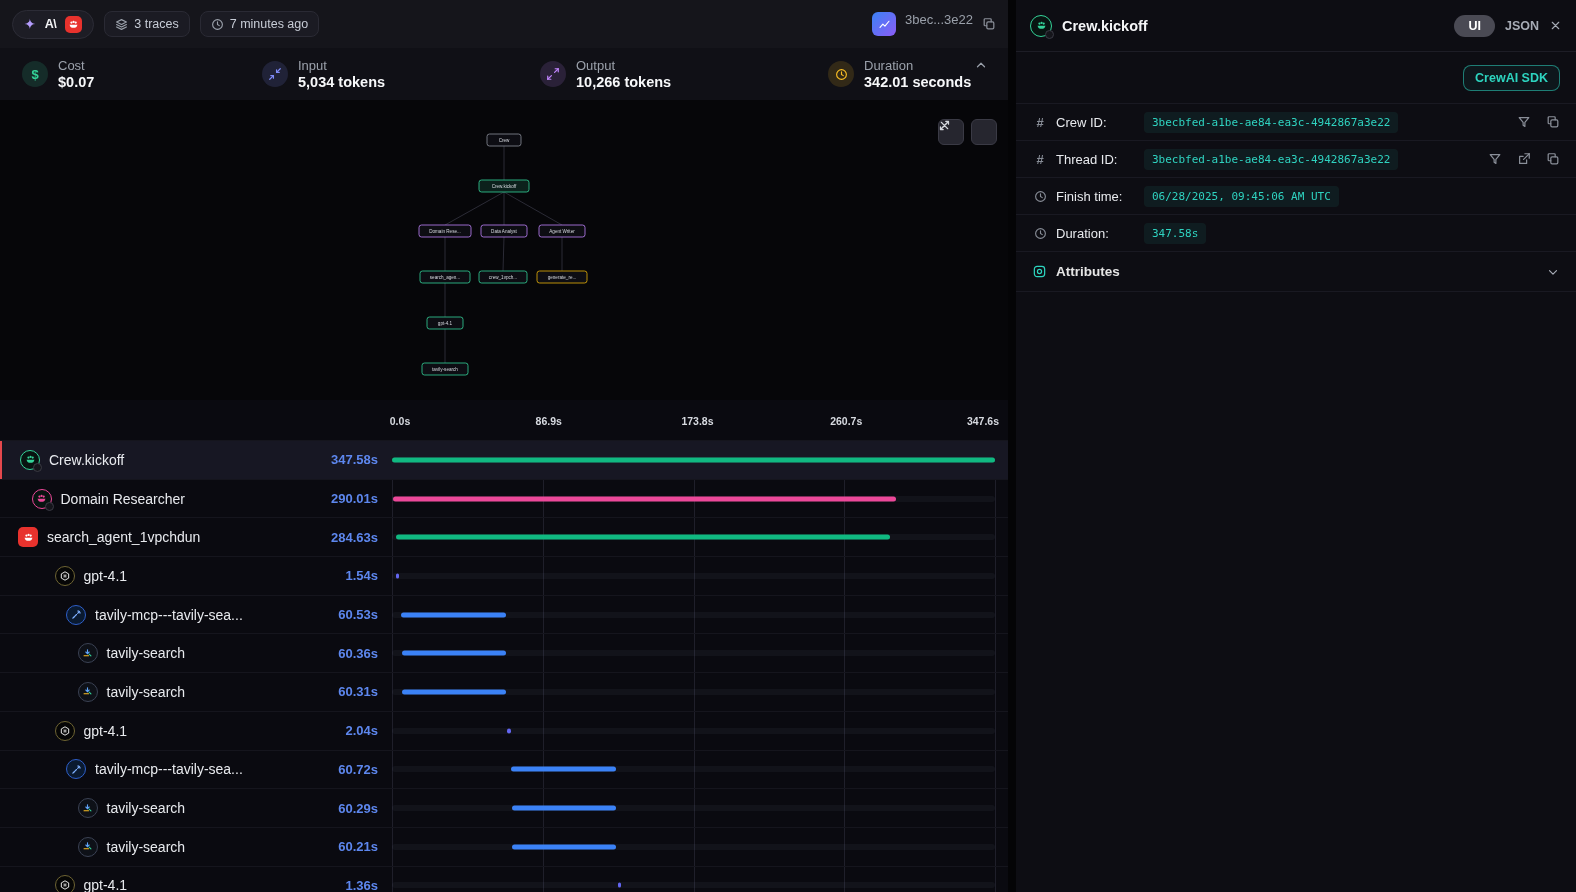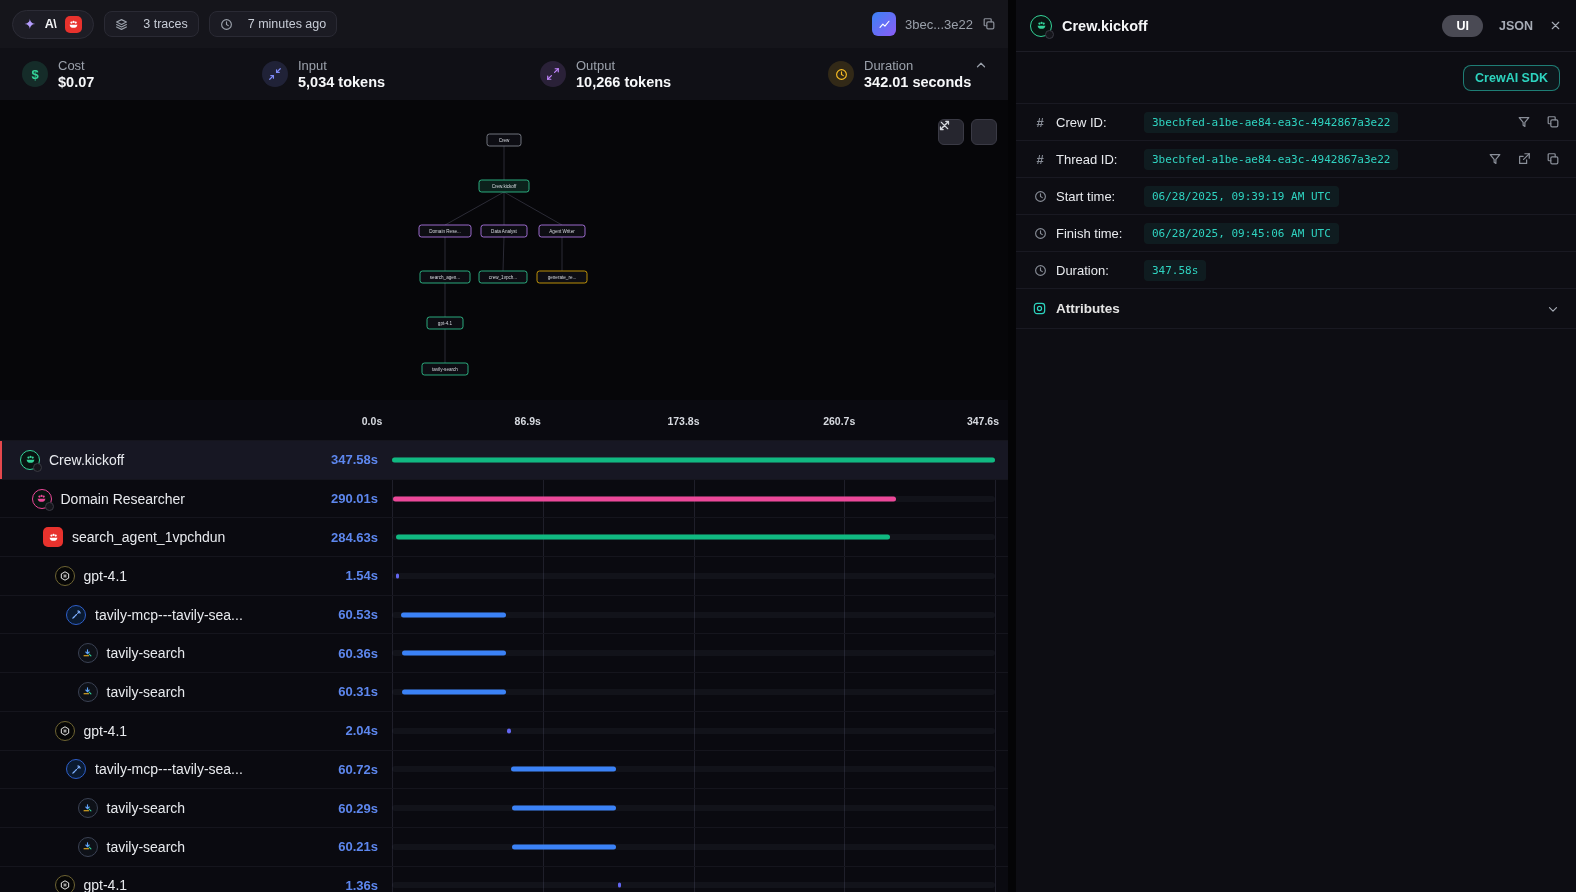--- a/index.html
+++ b/index.html
@@ -7,60 +7,60 @@
     font-family:"Liberation Sans","DejaVu Sans",sans-serif;color:#e5e7eb}
   .app{display:flex;width:1576px;height:892px;gap:8px}
   .i{display:inline-flex;align-items:center;justify-content:center;line-height:1}
   
   .left{width:1008px;height:892px;display:flex;flex-direction:column;background:#0a0a10;overflow:hidden;flex:0 0 auto}
   .topbar{height:48px;background:#15151b;display:flex;align-items:center;gap:10px;padding:0 12px;flex:0 0 auto}
   .pill{display:flex;align-items:center;gap:9px;background:#1d1d25;border:1px solid #2c2c36;border-radius:999px;padding:5px 11px}
   .sparkle{color:#b49cfc;font-size:14px}
   .anthropic{color:#f3f4f6;font-weight:700;font-size:12.5px;letter-spacing:-.5px}
   .mini-crew{width:17px;height:17px;border-radius:5px;background:#e8322d;display:inline-flex;align-items:center;justify-content:center}
-  .badge{display:flex;align-items:center;gap:15px;background:#1b1b23;border:1px solid #2a2a34;border-radius:8px;padding:5px 10px;font-size:12.5px;color:#c7ccd6}
+  .badge{display:flex;align-items:center;gap:6px;background:#1b1b23;border:1px solid #2a2a34;border-radius:8px;padding:5px 10px;font-size:12.5px;color:#c7ccd6}
   .badge .i{color:#9ba1ab}
-  .topbar-right{margin-left:auto;display:flex;align-items:center;gap:9px}
+  .topbar-right{margin-left:auto;display:flex;gap:9px}
   .trend-chip{width:24px;height:24px;border-radius:6px;background:linear-gradient(135deg,#3b82f6,#8b5cf6);display:flex;align-items:center;justify-content:center;color:#fff}
   .trace-short{color:#9aa0aa;font-size:13px}
   .act{color:#8a8f99;cursor:pointer}
   .stats{height:52px;background:#101016;position:relative;flex:0 0 auto}
   .stats-grid{display:grid;grid-template-columns:240px 278px 288px 1fr;align-items:center;height:100%;padding-left:22px}
   .stat{display:flex;align-items:center;gap:10px}
   .stat-circle{width:26px;height:26px;border-radius:50%;display:flex;align-items:center;justify-content:center;flex:0 0 auto}
   .stat-label{font-size:13px;color:#9ba1ab;font-weight:400}
   .stat-value{font-size:14.5px;color:#f7f8fa;font-weight:700;margin-top:1px}
   .tglyph{font-size:13px;font-weight:700}
   .collapse-btn{position:absolute;right:20px;top:10px;color:#9ba1ab;cursor:pointer}
   .graph{height:300px;background:#060609;position:relative;flex:0 0 auto}
   .graph svg{position:absolute;inset:0}
   .graph-btns{position:absolute;top:19px;right:11px;display:flex;gap:7px}
   .gbtn{width:26px;height:26px;border-radius:6px;background:#26262f;border:1px solid #3a3a45;color:#d3d6dc;display:flex;align-items:center;justify-content:center;cursor:pointer}
   .tl-header{height:40px;position:relative;flex:0 0 auto}
-  .tl-ticks{position:absolute;left:372px;right:13px;top:15px;height:14px}
+  .tl-ticks{position:absolute;left:400px;right:13px;top:15px;height:14px}
   .tick{position:absolute;top:0;transform:translateX(-50%);font-size:10.5px;font-weight:700;color:#d7dae0;white-space:nowrap}
   .rows{position:relative;flex:1;overflow:hidden}
   .gridlines{position:absolute;left:392px;right:13px;top:0;bottom:0;pointer-events:none}
   .gridline{position:absolute;top:0;bottom:0;width:1px;background:#1f1f2a}
   .row{height:38.7px;display:flex;align-items:center;position:relative;border-top:1px solid #15151d;cursor:pointer}
   .row.selected{background:#171723;box-shadow:inset 2px 0 0 #e5484d}
   .row-label{display:flex;align-items:center;gap:9px;flex:0 0 auto}
   .row-name{font-size:14px;color:#e8eaee;white-space:nowrap}
   .row-dur{position:absolute;left:288px;width:90px;text-align:right;font-size:13px;font-weight:700;color:#5d87ee}
   .row-tl{position:absolute;left:392px;right:13px;top:0;bottom:0}
   .track{position:absolute;left:0;right:0;top:50%;height:6px;transform:translateY(-50%);background:rgba(125,135,165,.07);border-radius:3px}
   .bar{position:absolute;top:50%;height:5px;transform:translateY(-50%);border-radius:3px;min-width:3px}
   .av{position:relative;width:20px;height:20px;border-radius:50%;display:inline-flex;align-items:center;justify-content:center;flex:0 0 auto}
   .av.sq{border-radius:5px}
   .av .sub{position:absolute;right:-3px;bottom:-3px;width:9px;height:9px;border-radius:50%;background:#15151b;border:1px solid #3a3a44}
   
   .right{flex:1;background:#0d0d13;display:flex;flex-direction:column;overflow:hidden}
   .r-header{height:52px;display:flex;align-items:center;gap:10px;padding:0 14px;border-bottom:1px solid #1d1d26;flex:0 0 auto}
   .r-title{font-size:14.5px;font-weight:700;color:#f4f5f7}
-  .r-header-right{margin-left:auto;display:flex;align-items:center;gap:16px}
+  .r-header-right{margin-left:auto;display:flex;align-items:center;gap:10px}
   .ui-pill{background:#4a4a54;color:#fff;font-size:12.5px;font-weight:600;border-radius:999px;padding:4px 14px;cursor:pointer}
   .json-btn{color:#a6abb5;font-size:12.5px;font-weight:600;cursor:pointer}
   .r-close{color:#a6abb5;cursor:pointer}
   .sdk-row{display:flex;justify-content:flex-end;padding:13px 16px 12px}
   .sdk-badge{color:#2dd4bf;border:1px solid rgba(45,212,191,.55);background:rgba(45,212,191,.05);font-size:12.5px;font-weight:700;border-radius:8px;padding:5px 11px}
   .fields{border-top:1px solid #191922}
   .field{display:flex;align-items:center;min-height:37px;padding:0 16px;border-bottom:1px solid #191922;gap:8px}
   .f-icon{color:#878c96;width:16px;justify-content:center}
   .f-label{font-size:13px;color:#e8eaee;min-width:80px}
   .chip{font-family:"DejaVu Sans Mono",monospace;font-size:11px;color:#2fd3c0;background:rgba(45,212,191,.08);border-radius:4px;padding:4px 8px;white-space:nowrap}
@@ -296,21 +296,21 @@
             </span>
       <span class="row-name">Domain Researcher</span>
     </div>
     <span class="row-dur">290.01s</span>
     <div class="row-tl">
       <div class="track"></div>
       <div class="bar" style="left:0.14384349827387802%;width:83.43210586881472%;background:#ec4899"></div>
     </div>
   </div>
         <div class="row">
-    <div class="row-label" style="padding-left:43px">
+    <div class="row-label" style="padding-left:18px">
       <span class="av sq" style="width:20px;height:20px;background:#e8322d">
               <svg width="11" height="11" viewBox="0 0 16 16">
                 <circle cx="5" cy="5.2" r="1.6" fill="#fff"></circle>
                 <circle cx="8.1" cy="4.2" r="1.6" fill="#fff"></circle>
                 <circle cx="11.2" cy="5.2" r="1.6" fill="#fff"></circle>
                 <path d="M2.2 8.4h11.6l-1.5 3.1c-2.6 1.8-6 1.8-8.6 0Z" fill="#fff"></path>
               </svg>
             </span>
       <span class="row-name">search_agent_1vpchdun</span>
     </div>
@@ -540,31 +540,20 @@
                 <path d="M14 2 7.5 8.5"></path>
               </svg>
             </span>
             <span class="i act">
               <svg width="14" height="14" viewBox="0 0 16 16" fill="none" stroke="currentColor" stroke-width="1.4" stroke-linecap="round" stroke-linejoin="round">
                 <rect x="5.5" y="5.5" width="8" height="8" rx="1.5"></rect>
                 <path d="M10.5 5.5V3a1 1 0 0 0-1-1h-6a1 1 0 0 0-1 1v6a1 1 0 0 0 1 1h2"></path>
               </svg>
             </span>
           </span>
-  </div>
-        <div class="field">
-    <span class="i f-icon">
-            <svg width="13" height="13" viewBox="0 0 16 16" fill="none" stroke="currentColor" stroke-width="1.4" stroke-linecap="round" stroke-linejoin="round">
-              <circle cx="8" cy="8" r="6"></circle>
-              <path d="M8 4.8V8l2.2 1.4"></path>
-            </svg>
-          </span>
-    <span class="f-label">Start time:</span>
-    <span class="chip">06/28/2025, 09:39:19 AM UTC</span>
-    <span class="f-actions"></span>
   </div>
         <div class="field">
     <span class="i f-icon">
             <svg width="13" height="13" viewBox="0 0 16 16" fill="none" stroke="currentColor" stroke-width="1.4" stroke-linecap="round" stroke-linejoin="round">
               <circle cx="8" cy="8" r="6"></circle>
               <path d="M8 4.8V8l2.2 1.4"></path>
             </svg>
           </span>
     <span class="f-label">Finish time:</span>
     <span class="chip">06/28/2025, 09:45:06 AM UTC</span>

